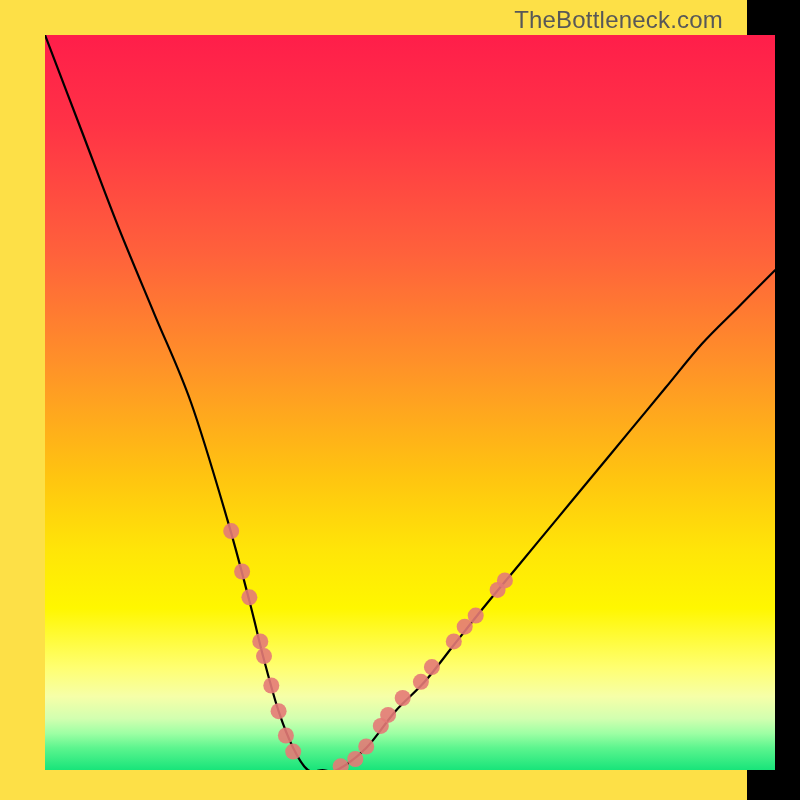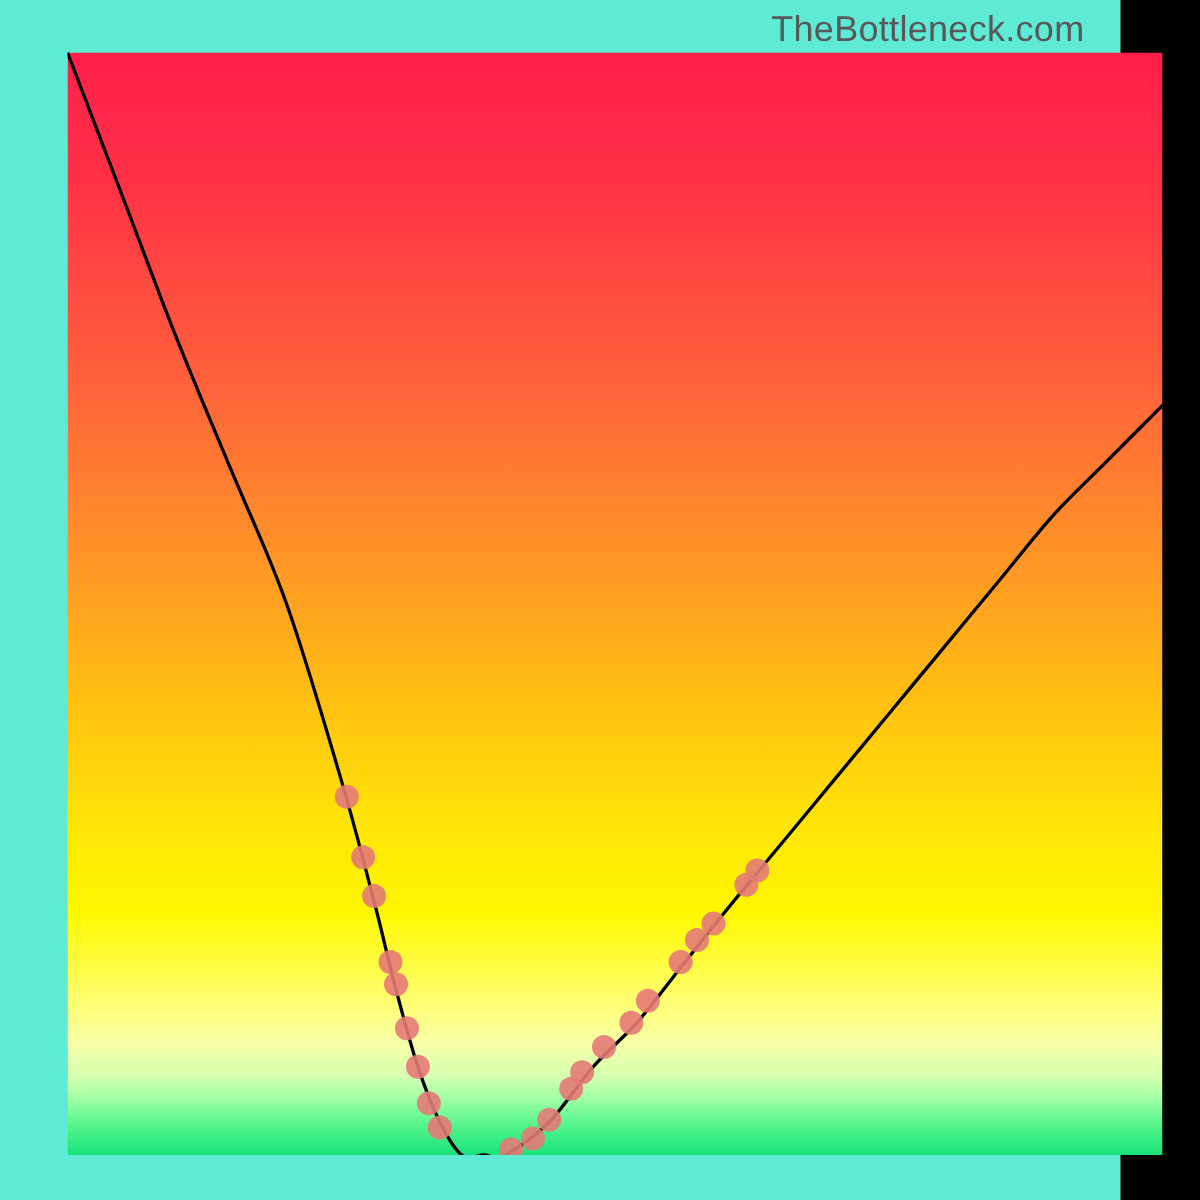--- a/index.html
+++ b/index.html
@@ -8,21 +8,21 @@
     width: 800px;
     height: 800px;
     background: #000;
     overflow: hidden;
     font-family: Arial, Helvetica, sans-serif;
   }
   .stage {
     position: relative;
     width: 747px;
     height: 800px;
-    background: #5eead4;
+    background: #fde047;
   }
   .plot-area {
     position: absolute;
     left: 45px;
     top: 35px;
     width: 730px;
     height: 735px;
   }
   .gradient-bg {
     position: absolute;

